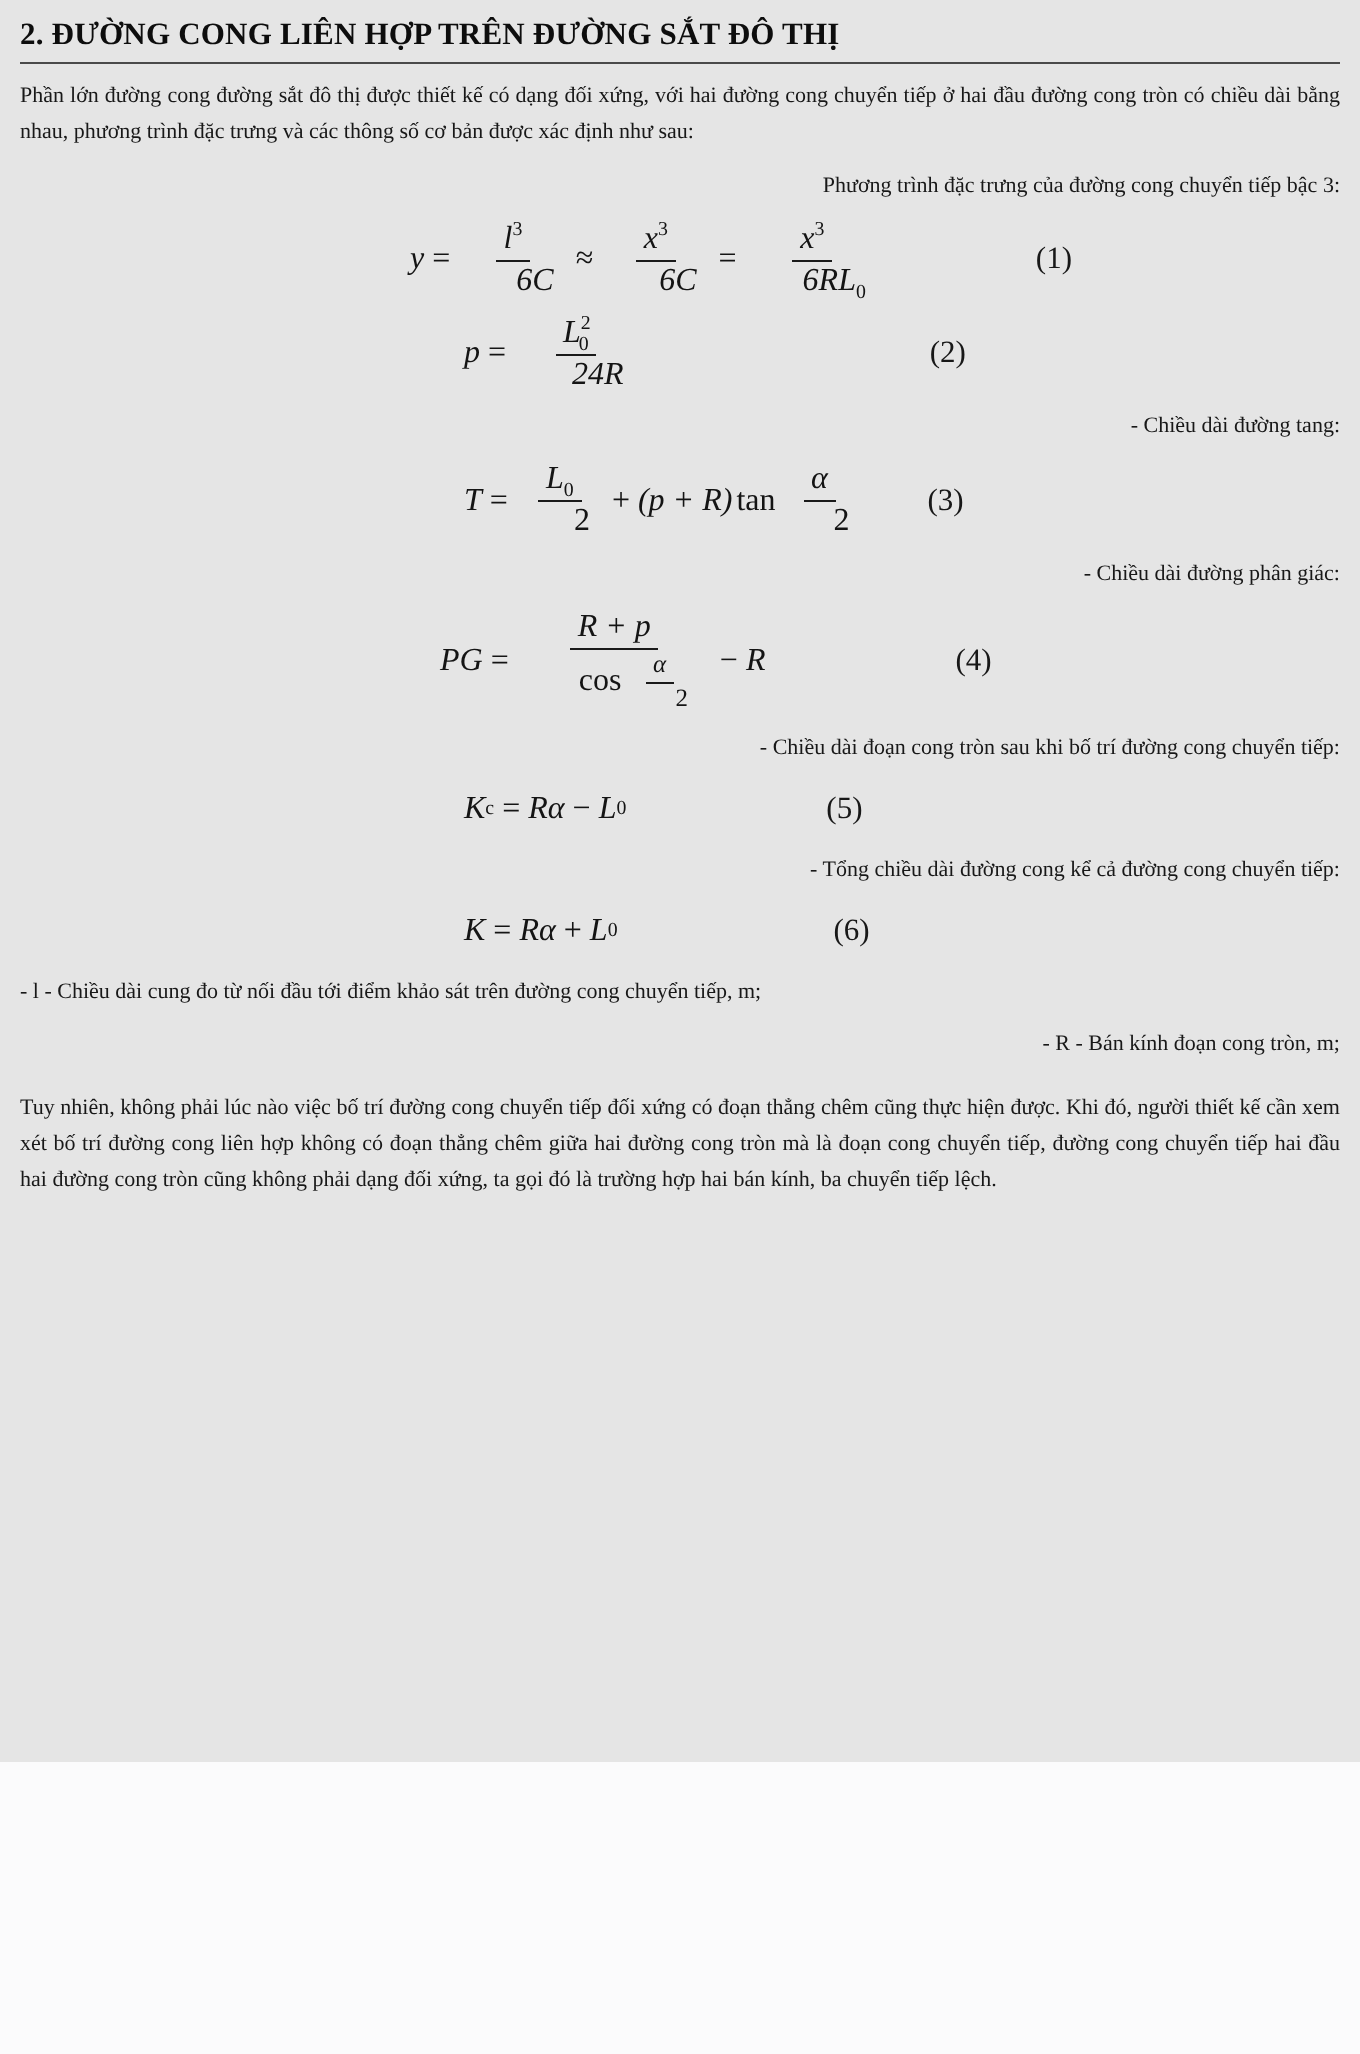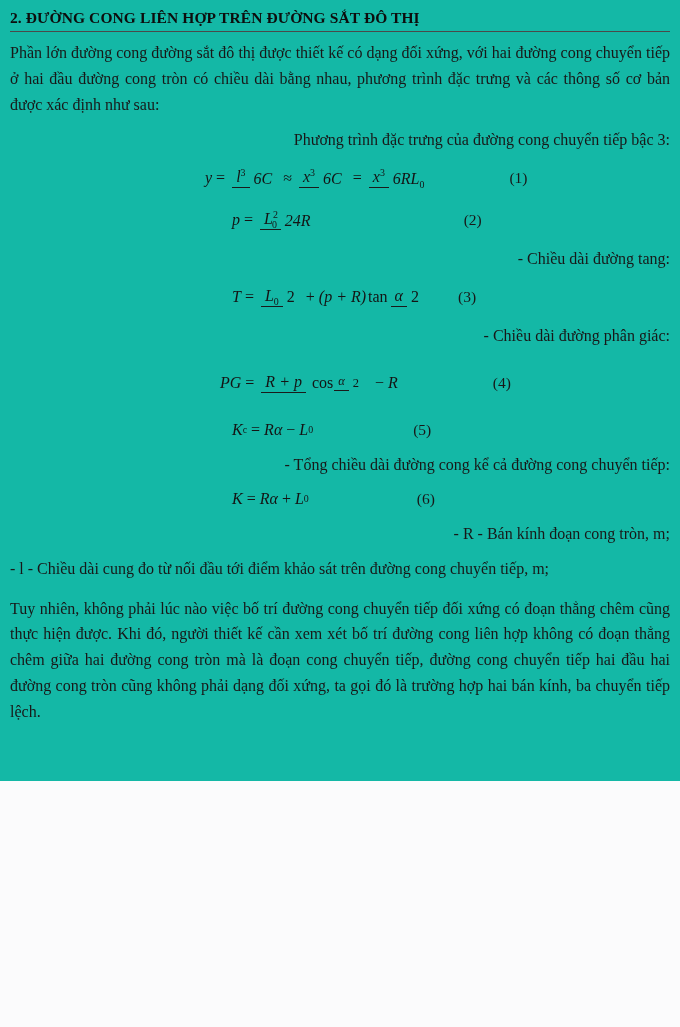--- a/index.html
+++ b/index.html
@@ -12,24 +12,24 @@
     width: 680px;
     height: 1027px;
     overflow: hidden;
     font-family: "Liberation Serif", "DejaVu Serif", serif;
     color: #141414;
     background: #fbfbfc;
   }
   .page {
     position: relative;
     width: 680px;
-    height: 781px;
+    height: 881px;
     padding: 0;
     box-sizing: border-box;
-    background: #14b8a6;
+    background: #e5e5e5;
   }
   .inner {
     padding: 6px 10px 0 10px;
   }
 
   
   .section-heading {
     font-family: "Liberation Serif", "DejaVu Serif", serif;
     font-weight: bold;
     font-size: 15.5px;
@@ -41,21 +41,21 @@
   }
   .heading-rule {
     border: 0;
     border-top: 1.4px solid #4a4a4a;
     margin: 0 0 8px 0;
     width: 100%;
   }
 
   
   p.body {
-    font-size: 16px;
+    font-size: 11px;
     line-height: 1.62;
     text-align: justify;
     text-justify: inter-word;
     margin: 9px 0 0 0;
     color: #181818;
   }
   p.body.nojust {
     text-align: right;
   }
   p.lead {
@@ -88,35 +88,36 @@
   }
 
   
   .mi { font-style: italic; font-family: "Liberation Serif","DejaVu Serif",serif; }
   .mo { font-style: normal; padding: 0 4px; }
   .mn { font-style: normal; }
   .mfunc { font-style: normal; padding-left: 2px; }
 
   .frac {
     display: inline-flex;
-    flex-direction: row;
+    flex-direction: column;
     align-items: center;
     justify-content: flex-start;
     vertical-align: middle;
     margin: 0 3px;
     line-height: 1.12;
   }
   .frac > .num {
     padding: 0 4px 1px 4px;
     border-bottom: 1.2px solid #1a1a1a;
     white-space: nowrap;
   }
   .frac > .den {
     padding: 1px 4px 0 4px;
     white-space: nowrap;
+    margin-left: 22px;
   }
   .frac.small { font-size: 0.78em; margin: 0 1px; }
 
   sup.exp {
     font-size: 0.62em;
     vertical-align: super;
     font-style: normal;
     line-height: 0;
   }
   sub.sub {
@@ -211,20 +212,21 @@
               <span class="den mn">2</span>
             </span>
           </span>
         </span>
         <span class="mo">−</span>
         <span class="mi">R</span>
       </div>
       <div class="eq-num" style="margin-left:95px;">(4)</div>
     </div>
 
+    <p class="body nojust">- Chiều dài đoạn cong tròn sau khi bố trí đường cong chuyển tiếp:</p>
 
     <div class="eq-row" style="min-height:26px;">
       <div class="eq-body" style="margin-left:222px;">
         <span class="mi">K</span>
           <sub class="sub mi">c</sub>
         <span class="mo">=</span>
         <span class="mi">Rα</span>
         <span class="mo">−</span>
         <span class="mi">L</span>
           <sub class="sub">0</sub>
@@ -240,22 +242,22 @@
         <span class="mo">=</span>
         <span class="mi">Rα</span>
         <span class="mo">+</span>
         <span class="mi">L</span>
           <sub class="sub">0</sub>
       </div>
       <div class="eq-num" style="margin-left:108px;">(6)</div>
     </div>
 
 
+    <p class="body">- l - Chiều dài cung đo từ nối đầu tới điểm khảo sát trên đường cong chuyển tiếp, m;</p>
+
     <p class="body nojust">- R - Bán kính đoạn cong tròn, m;</p>
-
-    <p class="body">- l - Chiều dài cung đo từ nối đầu tới điểm khảo sát trên đường cong chuyển tiếp, m;</p>
 
 
 
     <p class="body" style="margin-top:14px;">Tuy nhiên, không phải lúc nào việc bố trí đường cong chuyển tiếp đối xứng có đoạn thẳng chêm cũng thực hiện được. Khi đó, người thiết kế cần xem xét bố trí đường cong liên hợp không có đoạn thẳng chêm giữa hai đường cong tròn mà là đoạn cong chuyển tiếp, đường cong chuyển tiếp hai đầu hai đường cong tròn cũng không phải dạng đối xứng, ta gọi đó là trường hợp hai bán kính, ba chuyển tiếp lệch.</p>
 
   </div>
 </div>
 
 </body></html>

